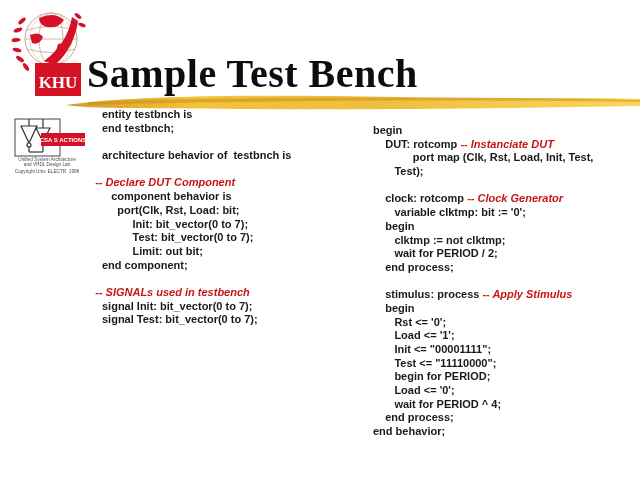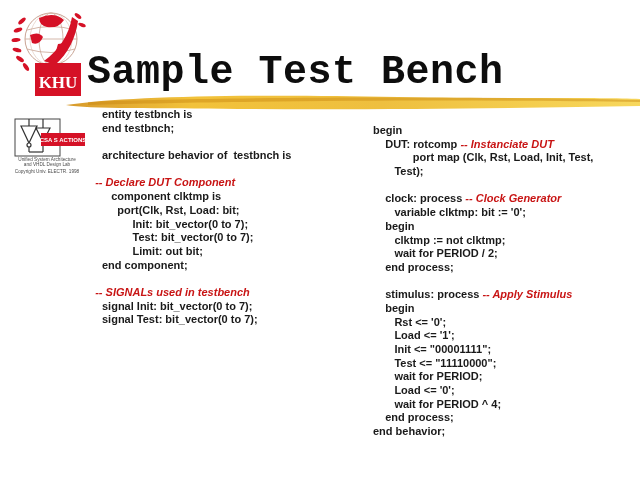--- a/index.html
+++ b/index.html
@@ -3,21 +3,21 @@
 <meta charset="utf-8">
 <style>
   html,body{margin:0;padding:0;}
   body{
     width:640px;height:480px;position:relative;overflow:hidden;
     background:#ffffff;
     font-family:"Liberation Sans","DejaVu Sans",sans-serif;
   }
   .slide-title{
     position:absolute;left:87px;top:50px;
-    font-family:Liberation Mono, monospace;
+    font-family:Liberation Serif, serif;
     font-weight:bold;font-size:40px;color:#0d0d0d;
     letter-spacing:0.5px;white-space:nowrap;
   }
   .gold-stroke{position:absolute;left:58px;top:92px;}
   .khu-logo{position:absolute;left:10px;top:6px;}
   .book-logo{position:absolute;left:10px;top:118px;}
   .book-caption{
     position:absolute;left:8px;top:157px;width:100px;
     font-size:6px;line-height:7.4px;color:#4a4a4a;text-align:center;
     transform:scale(0.78);transform-origin:0 0;
@@ -102,48 +102,48 @@
   <div>Copyright Univ. ELECTR. 1998</div>
 </div>
 
 <div id="left-col" class="code-col">
     <div class="code-line"><span class="seg-k">entity testbnch is</span></div>
     <div class="code-line"><span class="seg-k">end testbnch;</span></div>
     <div class="code-line">&nbsp;</div>
     <div class="code-line"><span class="seg-k">architecture behavior of  testbnch is</span></div>
     <div class="code-line">&nbsp;</div>
     <div class="code-line"><span class="seg-r">   -- Declare DUT Component</span></div>
-    <div class="code-line"><span class="seg-k">   component clktmp is</span></div>
+    <div class="code-line"><span class="seg-k">   component behavior is</span></div>
     <div class="code-line"><span class="seg-k">     port(Clk, Rst, Load: bit;</span></div>
     <div class="code-line"><span class="seg-k">          Init: bit_vector(0 to 7);</span></div>
     <div class="code-line"><span class="seg-k">          Test: bit_vector(0 to 7);</span></div>
     <div class="code-line"><span class="seg-k">          Limit: out bit;</span></div>
     <div class="code-line"><span class="seg-k">end component;</span></div>
     <div class="code-line">&nbsp;</div>
     <div class="code-line"><span class="seg-r">   -- SIGNALs used in testbench</span></div>
     <div class="code-line"><span class="seg-k">signal Init: bit_vector(0 to 7);</span></div>
     <div class="code-line"><span class="seg-k">signal Test: bit_vector(0 to 7);</span></div>
   </div>
 <div id="right-col" class="code-col">
     <div class="code-line"><span class="seg-k">begin</span></div>
     <div class="code-line"><span class="seg-k">    DUT: rotcomp </span><span class="seg-r">-- Instanciate DUT</span></div>
     <div class="code-line"><span class="seg-k">             port map (Clk, Rst, Load, Init, Test,</span></div>
     <div class="code-line"><span class="seg-k">       Test);</span></div>
     <div class="code-line">&nbsp;</div>
-    <div class="code-line"><span class="seg-k">    clock: process </span><span class="seg-r">-- Clock Generator</span></div>
+    <div class="code-line"><span class="seg-k">    clock: rotcomp </span><span class="seg-r">-- Clock Generator</span></div>
     <div class="code-line"><span class="seg-k">       variable clktmp: bit := '0';</span></div>
     <div class="code-line"><span class="seg-k">    begin</span></div>
     <div class="code-line"><span class="seg-k">       clktmp := not clktmp;</span></div>
     <div class="code-line"><span class="seg-k">       wait for PERIOD / 2;</span></div>
     <div class="code-line"><span class="seg-k">    end process;</span></div>
     <div class="code-line">&nbsp;</div>
     <div class="code-line"><span class="seg-k">    stimulus: process </span><span class="seg-r">-- Apply Stimulus</span></div>
     <div class="code-line"><span class="seg-k">    begin</span></div>
     <div class="code-line"><span class="seg-k">       Rst &lt;= '0';</span></div>
     <div class="code-line"><span class="seg-k">       Load &lt;= '1';</span></div>
     <div class="code-line"><span class="seg-k">       Init &lt;= "00001111";</span></div>
     <div class="code-line"><span class="seg-k">       Test &lt;= "11110000";</span></div>
-    <div class="code-line"><span class="seg-k">       wait for PERIOD;</span></div>
+    <div class="code-line"><span class="seg-k">       begin for PERIOD;</span></div>
     <div class="code-line"><span class="seg-k">       Load &lt;= '0';</span></div>
     <div class="code-line"><span class="seg-k">       wait for PERIOD ^ 4;</span></div>
     <div class="code-line"><span class="seg-k">    end process;</span></div>
     <div class="code-line"><span class="seg-k">end behavior;</span></div>
   </div>
 
 </body></html>

